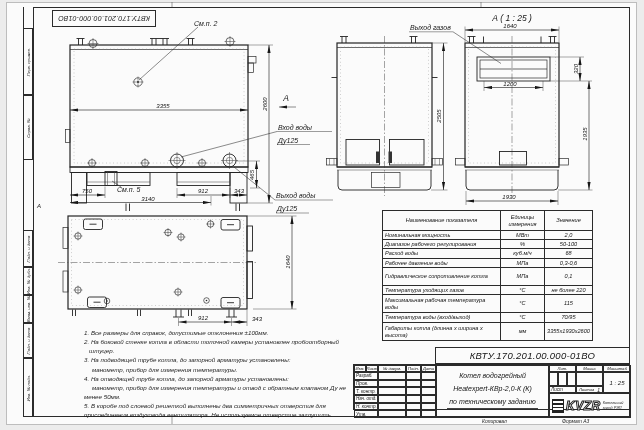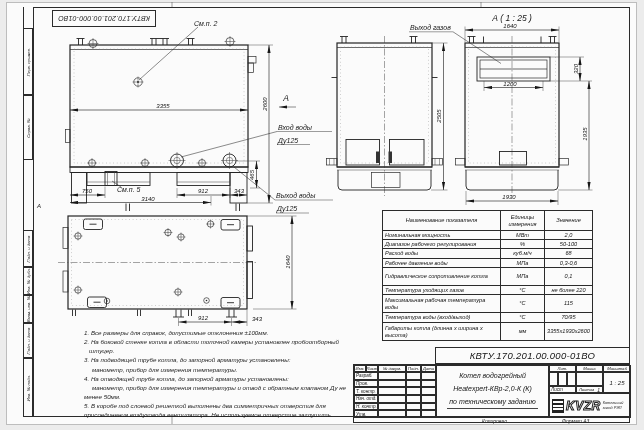--- a/index.html
+++ b/index.html
@@ -471,21 +471,21 @@
           <tr style="height: 18px;">
             <td class="n">Габариты котла (длинна х ширина х высота)</td>
             <td class="c">мм</td>
             <td class="c">3355х1930х2600</td>
           </tr>
         </tbody>
     </table>
   </div>
 
   <div class="hud cell" id="tb-num" style="left:435px;top:347px;width:195px;height:17px;">КВТУ.170.201.00.000-01ВО</div>
-  <div class="hud tb" id="tb-body" style="left:353px;top:364px;width:277px;height:59px;position:absolute;">
+  <div class="hud tb" id="tb-body" style="left:353px;top:364px;width:277px;height:46px;position:absolute;">
     <div class="cell lbl" style="left:0;top:0;width:12px;height:7px;">Изм.</div>
     <div class="cell lbl" style="left:12px;top:0;width:12px;height:7px;">Лист</div>
     <div class="cell lbl" style="left:24px;top:0;width:28px;height:7px;">№ докум.</div>
     <div class="cell lbl" style="left:52px;top:0;width:15px;height:7px;">Подп.</div>
     <div class="cell lbl" style="left:67px;top:0;width:15px;height:7px;">Дата</div>
     <div id="tb-rows">
         <div class="cell lbl2" style="left: 0px; top: 7px; width: 24px; height: 7.67px;">Разраб.</div>
         <div class="cell " style="left: 24px; top: 7px; width: 28px; height: 7.67px;"></div>
         <div class="cell " style="left: 52px; top: 7px; width: 15px; height: 7.67px;"></div>
         <div class="cell " style="left: 67px; top: 7px; width: 15px; height: 7.67px;"></div>

